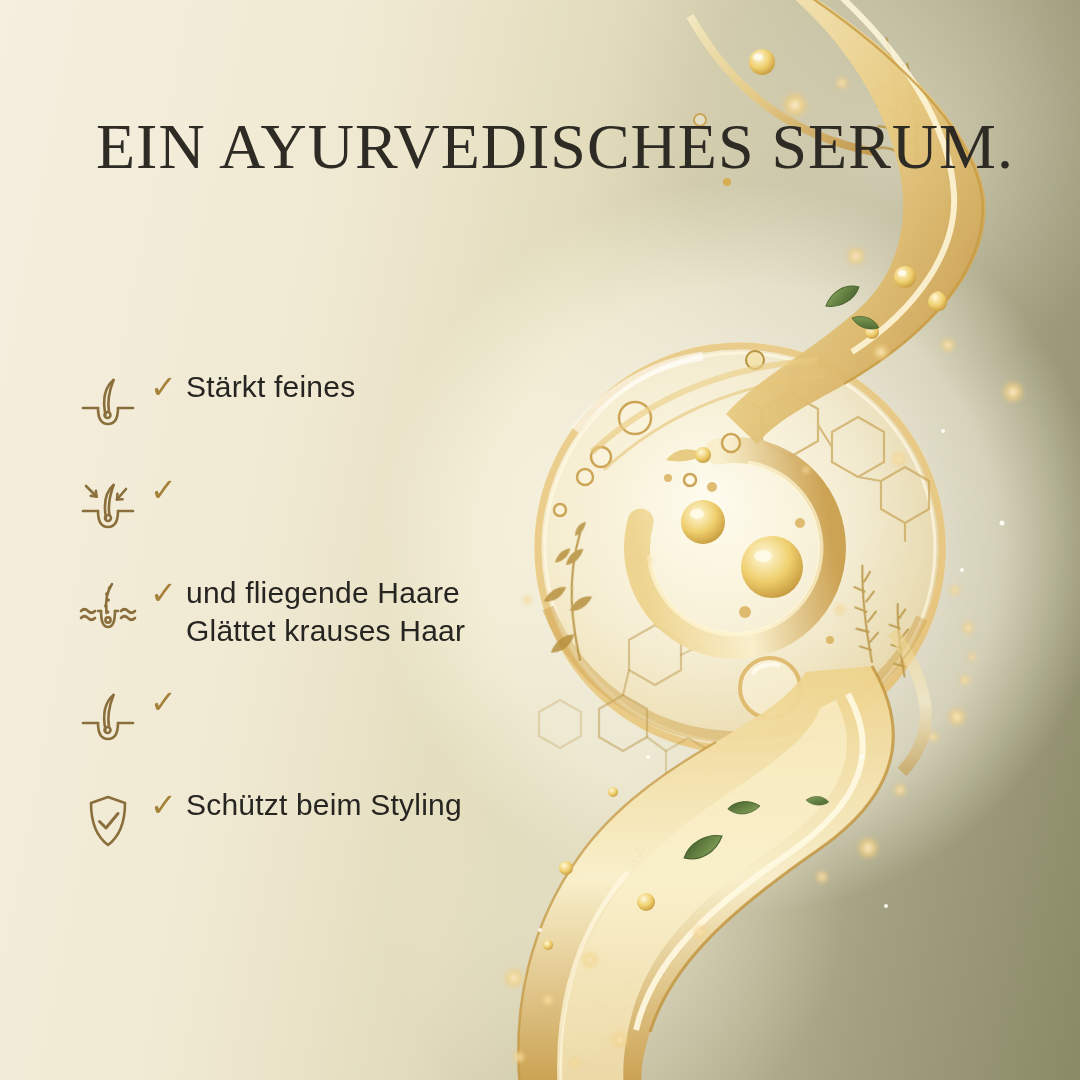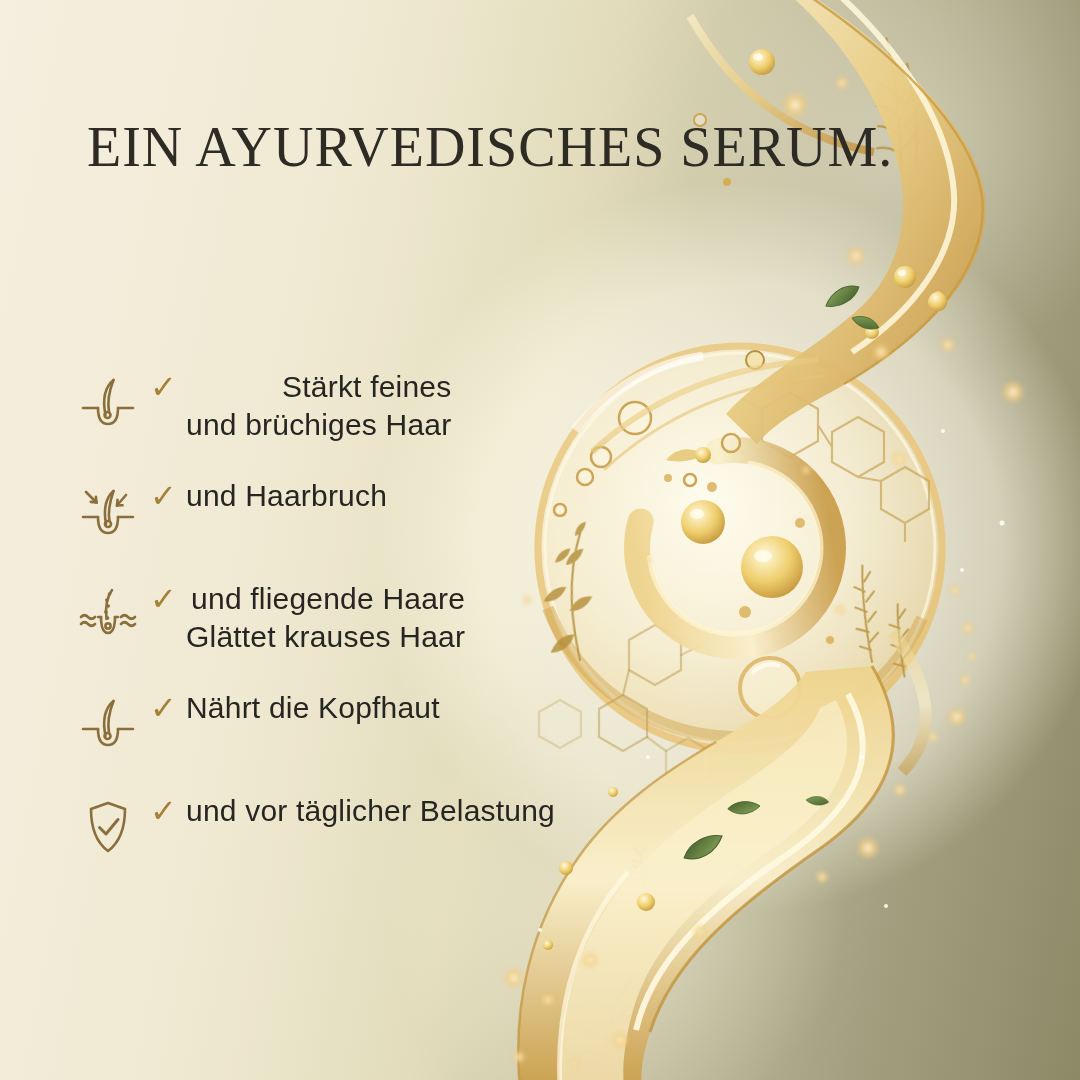--- a/index.html
+++ b/index.html
@@ -7,34 +7,34 @@
     position:relative;width:1080px;height:1080px;overflow:hidden;
     font-family:"Liberation Sans",sans-serif;
     background:
       radial-gradient(circle 320px at 614px 912px, rgba(255,249,226,.50), rgba(255,249,226,0) 72%),
       radial-gradient(circle 300px at 912px 150px, rgba(255,250,232,.38), rgba(255,250,232,0) 75%),
       radial-gradient(circle 470px at 740px 548px, rgba(255,253,243,.96) 0%, rgba(255,250,233,.55) 56%, rgba(255,250,233,0) 78%),
       linear-gradient(101deg,#f4efdf 0%,#f0e9d2 30%,#e2dcbc 48%,#c0bb9c 66%,#a3a081 82%,#8b8a66 100%);
   }
   .art{position:absolute;left:0;top:0;width:1080px;height:1080px;}
   .headline{
-    position:absolute;left:87px;top:106px;
-    font-family:"Liberation Serif",serif;font-size:56px;line-height:82px;
+    position:absolute;left:96px;top:106px;
+    font-family:"Liberation Serif",serif;font-size:64px;line-height:82px;
     letter-spacing:1px;color:#2e2b25;white-space:nowrap;
   }
   .headline span{display:block;}
   .benefits{position:absolute;left:78px;top:368px;}
   .benefit{display:flex;align-items:flex-start;margin-bottom:33px;}
   .b-icon{flex:0 0 62px;width:62px;height:64px;margin-top:6px;margin-right:10px;}
   .b-icon svg{width:60px;height:60px;}
   .b-check{
     flex:0 0 36px;width:36px;font-family:"DejaVu Sans",sans-serif;
     font-size:32px;line-height:38px;color:#a5813a;font-weight:600;
   }
-  .b-text{font-size:30px;line-height:38px;color:#262521;letter-spacing:.2px;white-space:nowrap;text-align:right;}
+  .b-text{font-size:30px;line-height:38px;color:#262521;letter-spacing:.2px;white-space:nowrap;}
   .b-text span{display:block;}
 </style>
 </head>
 <body>
 
 <div class="poster">
 
   <svg class="art" viewBox="0 0 1080 1080" aria-hidden="true">
     <defs>
       <linearGradient id="ribA" x1="0" y1="0" x2="1" y2="1">
@@ -303,21 +303,20 @@
           <path d="M20 34 C20 45 23.5 50 30 50 C36.5 50 40 45 40 34"></path>
           <path d="M35.5 6 C27 13 24.5 26 27.5 41"></path>
               <path d="M35.5 6 C31.5 16 29.5 29 31 38"></path>
           <circle cx="29.5" cy="41" r="3"></circle>
         </g>
           </svg>
       </span>
       <span class="b-check">✓</span>
       <div class="b-text">
         <span>Stärkt feines</span>
-        <span>und brüchiges Haar</span>
       </div>
     </div>
 
     <div class="benefit">
       <span class="b-icon">
         <svg viewBox="0 0 60 60">
             <g stroke="#8a6f3c" stroke-width="2.6" fill="none" stroke-linecap="round" stroke-linejoin="round">
           <path d="M5 34 H20"></path>
               <path d="M40 34 H55"></path>
           <path d="M20 34 C20 45 23.5 50 30 50 C36.5 50 40 45 40 34"></path>
@@ -328,21 +327,20 @@
               <path d="M18.5 19.5 L12.8 18.9"></path>
               <path d="M18.5 19.5 L17.9 13.8"></path>
           <path d="M48 12 L39 22.5"></path>
               <path d="M39 22.5 L44.6 22.2"></path>
               <path d="M39 22.5 L39.5 16.9"></path>
         </g>
           </svg>
       </span>
       <span class="b-check">✓</span>
       <div class="b-text">
-        <span>und Haarbruch</span>
       </div>
     </div>
 
     <div class="benefit">
       <span class="b-icon">
         <svg viewBox="0 0 60 60">
             <g stroke="#8a6f3c" stroke-width="2.6" fill="none" stroke-linecap="round" stroke-linejoin="round">
           <path d="M3 31 Q6.5 27.5 10 31 T17 31"></path>
               <path d="M3 38 Q6.5 34.5 10 38 T17 38"></path>
           <path d="M43 31 Q46.5 27.5 50 31 T57 31"></path>
@@ -375,33 +373,32 @@
               <path d="M40 34 H55"></path>
           <path d="M20 34 C20 45 23.5 50 30 50 C36.5 50 40 45 40 34"></path>
           <path d="M35.5 6 C27 13 24.5 26 27.5 41"></path>
               <path d="M35.5 6 C31.5 16 29.5 29 31 38"></path>
           <circle cx="29.5" cy="41" r="3"></circle>
         </g>
           </svg>
       </span>
       <span class="b-check">✓</span>
       <div class="b-text">
-        <span>Nährt die Kopfhaut</span>
       </div>
     </div>
 
     <div class="benefit">
       <span class="b-icon">
         <svg viewBox="0 0 60 60">
             <g stroke="#8a6f3c" stroke-width="2.6" fill="none" stroke-linecap="round" stroke-linejoin="round">
           <path d="M30 5 L47 11 C47 29 41.5 44.5 30 53 C18.5 44.5 13 29 13 11 Z"></path>
           <path d="M21.5 29.5 L28 36 L40 21.5" stroke-width="3"></path>
         </g>
           </svg>
       </span>
       <span class="b-check">✓</span>
       <div class="b-text">
-        <span>und vor täglicher Belastung</span>
+        <span>Schützt beim Styling</span>
       </div>
     </div>
 
   </div>
 </div>
 
 </body></html>

